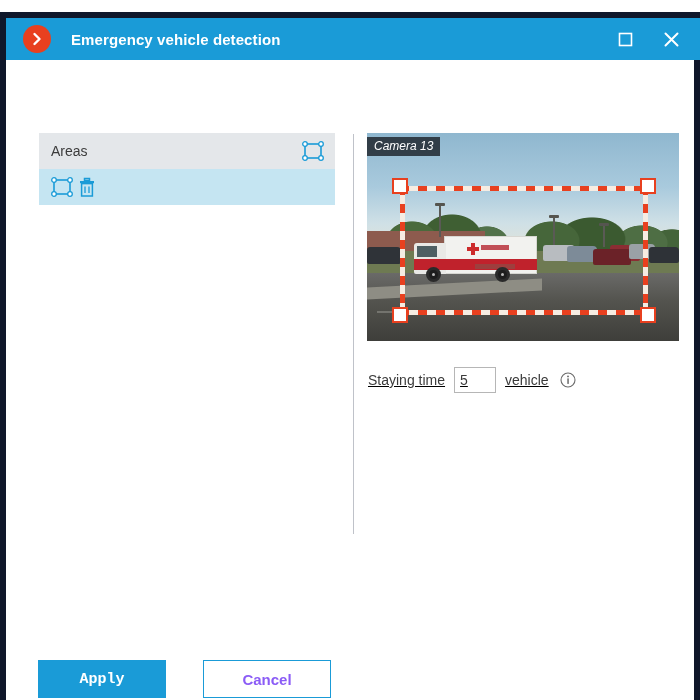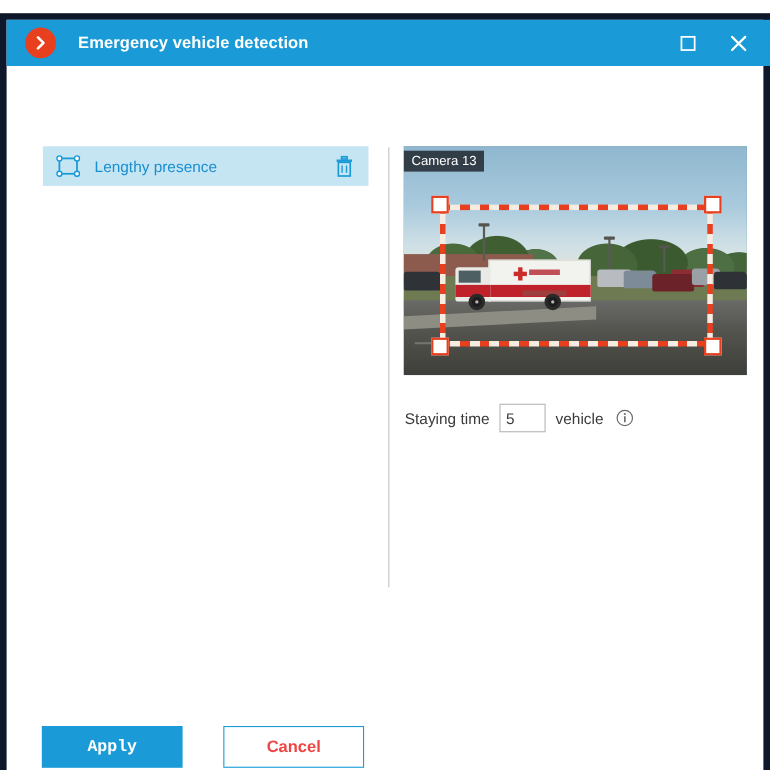--- a/index.html
+++ b/index.html
@@ -150,20 +150,21 @@
 
   
   .preview {
     position: absolute;
     left: 361px;
     top: 115px;
     width: 312px;
     height: 208px;
     overflow: hidden;
     background: #6a8ea8;
+    font-style: italic;
   }
   .sky {
     position: absolute;
     left: 0; top: 0;
     width: 312px; height: 120px;
     background: linear-gradient(180deg, #8fb7cf 0%, #a9cadd 45%, #cfe0e6 75%, #e3e4d8 100%);
   }
   .treeline {
     position: absolute;
     left: 0; top: 78px;
@@ -348,20 +349,21 @@
   .det-handle.br { right: -8px; bottom: -8px; }
 
   
   .staying-row {
     position: absolute;
     left: 362px;
     top: 348px;
     display: flex;
     align-items: center;
     height: 28px;
+    text-decoration: underline;
   }
   .staying-label {
     font-size: 14px;
     color: #3b3b3b;
   }
   .staying-input {
     width: 42px;
     height: 26px;
     margin-left: 9px;
     border: 1px solid #b6b6b6;
@@ -407,21 +409,21 @@
     border: none;
     color: #ffffff;
     font-family: Liberation Mono, monospace;
   }
   .btn-cancel {
     left: 197px;
     top: 642px;
     width: 128px;
     background: #ffffff;
     border: 1px solid #1a9bd7;
-    color: #ef4444;
+    color: #8b5cf6;
   }
 </style>
 </head>
 <body>
 
 <div class="window">
 
   <div class="titlebar">
     <div class="app-logo">
       <svg width="16" height="16" viewBox="0 0 16 16">
@@ -437,31 +439,42 @@
     </div>
     <div class="win-btn close">
       <svg width="17" height="17" viewBox="0 0 17 17">
         <path d="M2.5 2.5 L14.5 14.5 M14.5 2.5 L2.5 14.5" stroke="#ffffff" stroke-width="2" stroke-linecap="round"></path>
       </svg>
     </div>
   </div>
 
 
   <div class="areas-panel">
+    <div class="areas-header">
+      <span class="areas-header-label">Areas</span>
+      <span class="icon-btn">
+        <svg width="22" height="20" viewBox="0 0 22 20">
+          <rect x="3" y="3" width="16" height="14" fill="none" stroke="#1a9bd7" stroke-width="1.6"></rect>
+          <circle cx="3" cy="3" r="2.3" fill="#ffffff" stroke="#1a9bd7" stroke-width="1.3"></circle>
+          <circle cx="19" cy="3" r="2.3" fill="#ffffff" stroke="#1a9bd7" stroke-width="1.3"></circle>
+          <circle cx="3" cy="17" r="2.3" fill="#ffffff" stroke="#1a9bd7" stroke-width="1.3"></circle>
+          <circle cx="19" cy="17" r="2.3" fill="#ffffff" stroke="#1a9bd7" stroke-width="1.3"></circle>
+        </svg>
+      </span>
+    </div>
     <div class="areas-row">
       <span class="icon-static">
         <svg width="22" height="20" viewBox="0 0 22 20">
           <rect x="3" y="3" width="16" height="14" fill="none" stroke="#1a9bd7" stroke-width="1.6"></rect>
           <circle cx="3" cy="3" r="2.3" fill="#ffffff" stroke="#1a9bd7" stroke-width="1.3"></circle>
           <circle cx="19" cy="3" r="2.3" fill="#ffffff" stroke="#1a9bd7" stroke-width="1.3"></circle>
           <circle cx="3" cy="17" r="2.3" fill="#ffffff" stroke="#1a9bd7" stroke-width="1.3"></circle>
           <circle cx="19" cy="17" r="2.3" fill="#ffffff" stroke="#1a9bd7" stroke-width="1.3"></circle>
         </svg>
       </span>
-      <span class="areas-row-label">Lengthy presence</span>
       <span class="icon-btn">
         <svg width="20" height="21" viewBox="0 0 20 21">
           <rect x="7.5" y="1.5" width="5" height="2" fill="none" stroke="#1a9bd7" stroke-width="1.5"></rect>
           <rect x="3" y="4" width="14" height="2.2" fill="#1a9bd7"></rect>
           <rect x="4.6" y="6.6" width="10.8" height="12.4" fill="none" stroke="#1a9bd7" stroke-width="1.5"></rect>
           <path d="M8 9.5 V16 M12 9.5 V16" stroke="#1a9bd7" stroke-width="1.3"></path>
         </svg>
       </span>
     </div>
   </div>

